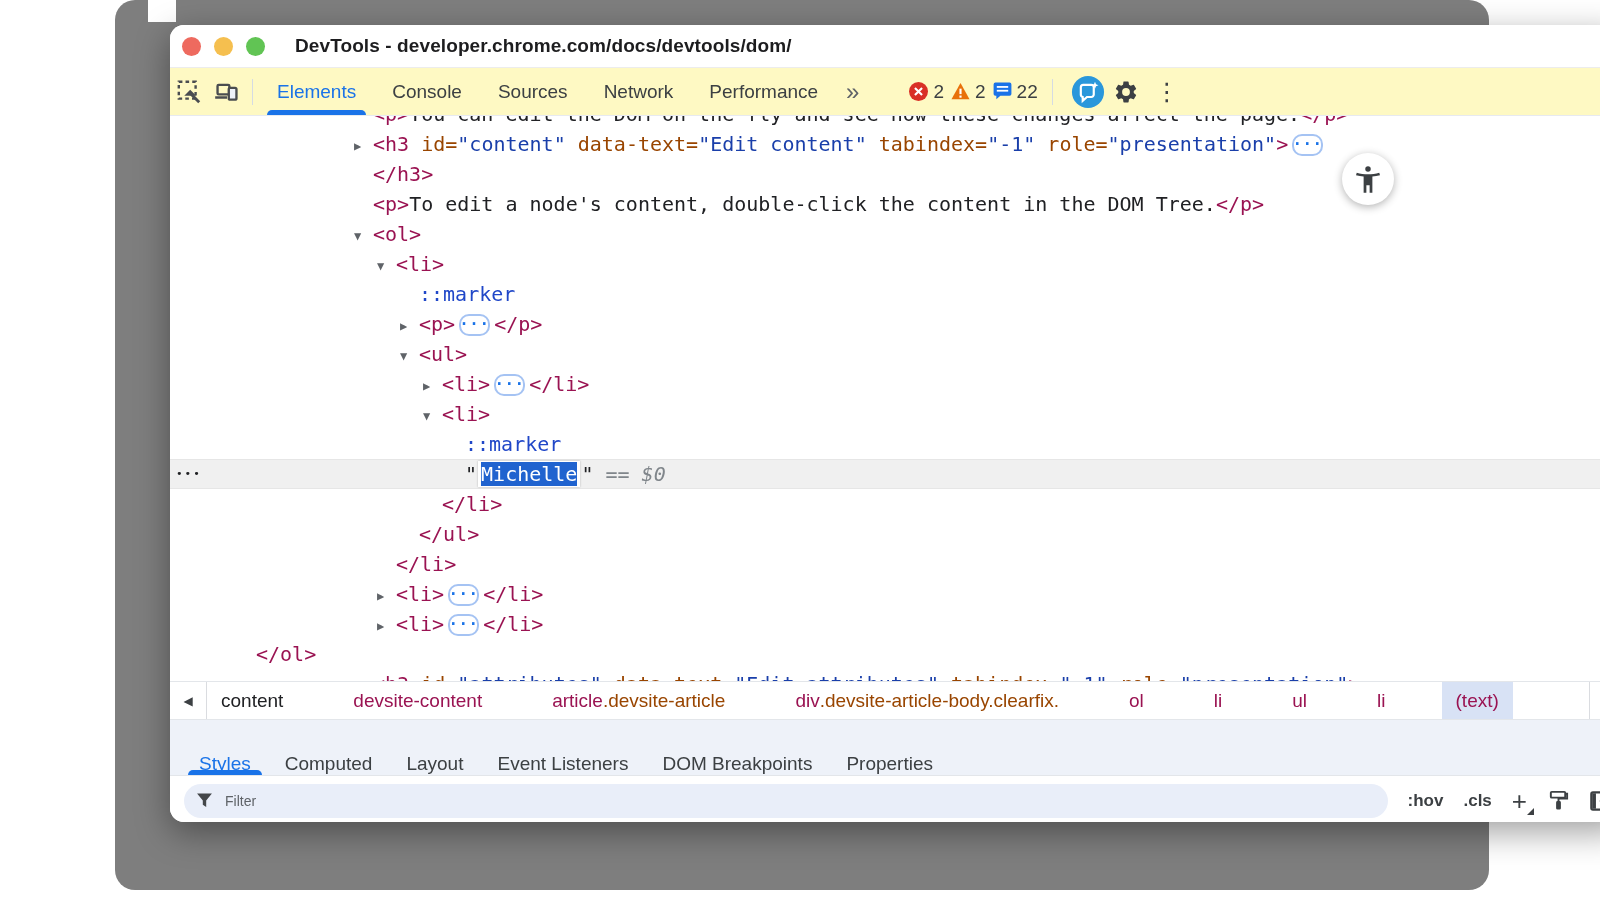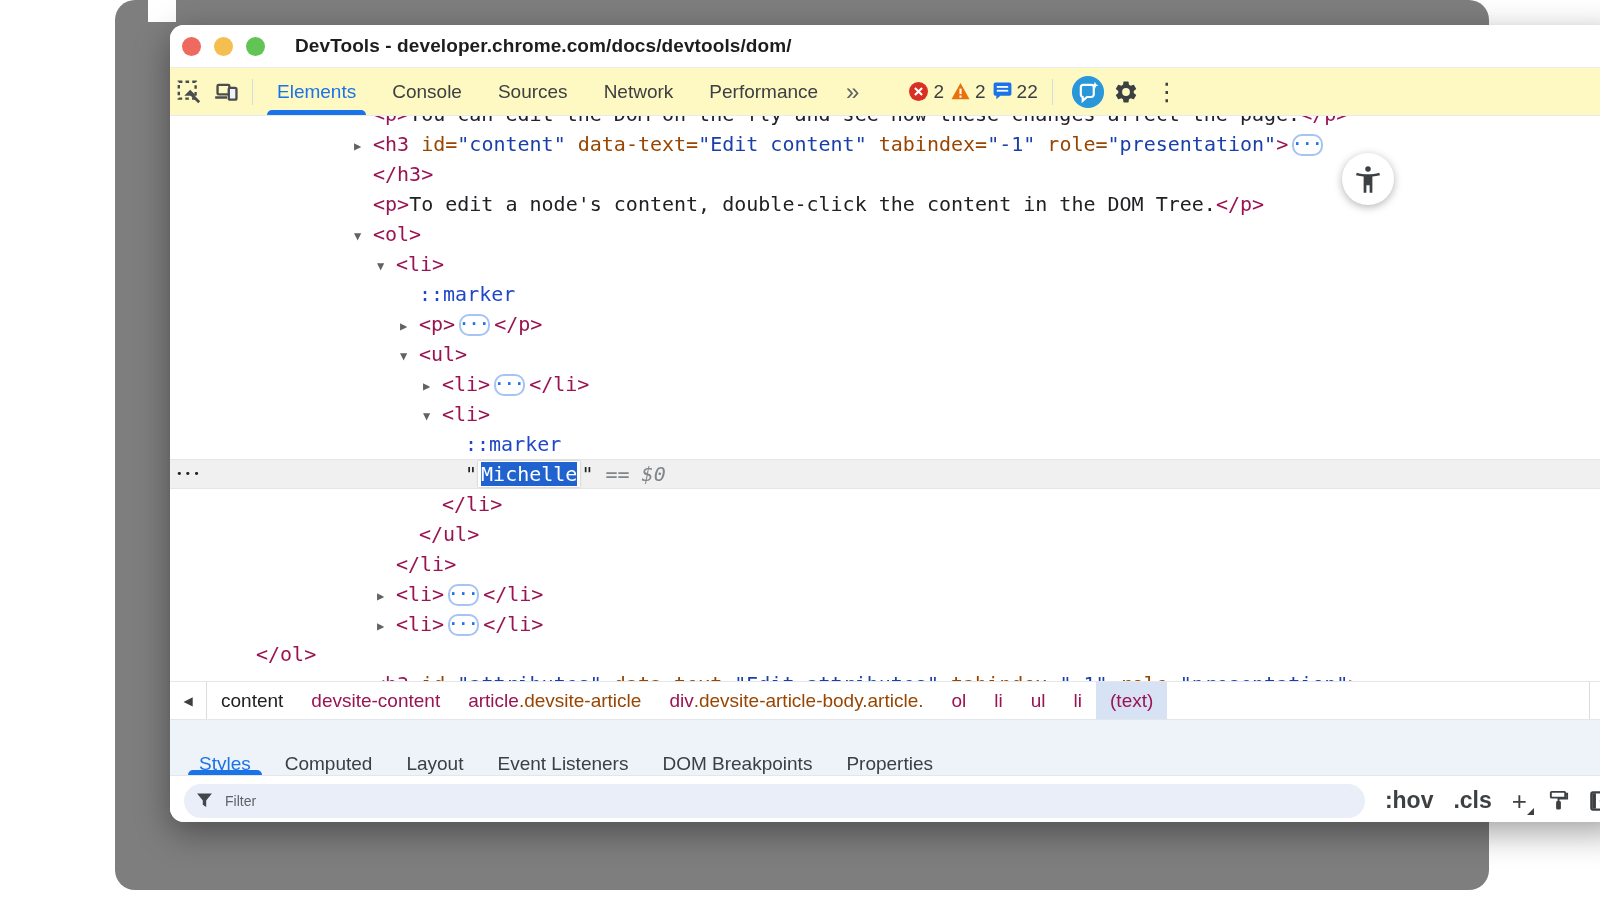--- a/index.html
+++ b/index.html
@@ -44,36 +44,36 @@
         letter-spacing:1px;vertical-align:2px;margin:0 4px;line-height:1;cursor:pointer;background:#fff;}
   .editbox{display:inline-block;background:#fff;padding:0 3px;margin:0 1px;line-height:26px;
            box-shadow:0 0 2px rgba(0,0,0,.25);cursor:text;}
   .editbox .sel{background:#2063cf;color:#fff;}
   .gutter-dots{position:absolute;left:6px;top:0;color:#202124;font-size:11px;letter-spacing:2px;cursor:pointer;}
   
   .crumbbar{height:37px;border-top:1px solid #e3e6ea;display:flex;align-items:stretch;background:#fff;font-size:19px;}
   .crumb-scroll{width:36px;display:flex;align-items:center;justify-content:center;border-right:1px solid #dadce0;
                 color:#3c4043;font-size:12px;cursor:pointer;flex:none;}
   .crumb-scroll.right{border-right:none;border-left:1px solid #dadce0;color:#9aa0a6;}
-  .crumbs{display:flex;align-items:stretch;flex:1;overflow:hidden;}
+  .crumbs{display:flex;align-items:stretch;flex:1;overflow:hidden;gap:42px;}
   .crumb{display:flex;align-items:center;padding:0 14px;cursor:pointer;white-space:nowrap;}
   .crumb.active{background:#d8e2f5;}
   .cr-plain{color:#202124;} .cr-tag{color:#9a1352;} .cr-cls{color:#994500;}
   
   .styles-tabs{height:55px;background:#eef2f9;display:flex;align-items:flex-end;border-top:1px solid #e3e6ea;padding-left:12px;}
   .styles-tabs .tab{display:flex;align-items:center;padding:0 17px;font-size:19px;color:#3c4043;position:relative;cursor:pointer;}
   .styles-tabs .tab.active{color:#1a73e8;}
   .styles-tabs .tab.active::after{content:"";position:absolute;left:6px;right:6px;bottom:0;height:5px;background:#1a73e8;border-radius:5px 5px 0 0;}
   
   .filterbar{height:49px;background:#fff;border-top:1px solid #e3e6ea;display:flex;align-items:center;padding:0 14px;gap:20px;}
   .filter-pill{flex:1;height:34px;background:#e9eef9;border-radius:17px;display:flex;align-items:center;padding:0 12px;gap:10px;}
   .filter-pill input{border:none;outline:none;background:transparent;font-size:14px;color:#202124;flex:1;
                      font-family:"Liberation Sans",sans-serif;}
   .filter-pill input::placeholder{color:#5f6368;}
-  .fb-txt{font-size:23px;color:#3c4043;font-weight:700;cursor:pointer;}
+  .fb-txt{font-size:17px;color:#3c4043;font-weight:700;cursor:pointer;}
   .fb-plus{position:relative;font-size:26px;color:#3c4043;font-weight:400;cursor:pointer;line-height:1;}
   .fb-plus::after{content:"";position:absolute;right:-7px;bottom:-1px;border-left:7px solid transparent;border-bottom:7px solid #3c4043;}
   .fb-icon{display:flex;align-items:center;cursor:pointer;}
   
   .fab{position:absolute;left:1172px;top:128px;width:52px;height:52px;border-radius:50%;background:#fff;
        box-shadow:0 2px 8px rgba(0,0,0,.3);display:flex;align-items:center;justify-content:center;cursor:pointer;}
 </style>
 </head>
 <body>
 
@@ -190,21 +190,21 @@
           </span>
           <span class="crumb">
             <span class="cr-tag">devsite-content</span>
           </span>
           <span class="crumb">
             <span class="cr-tag">article</span>
             <span class="cr-cls">.devsite-article</span>
           </span>
           <span class="crumb">
             <span class="cr-tag">div</span>
-            <span class="cr-cls">.devsite-article-body.article.</span>
+            <span class="cr-cls">.devsite-article-body.clearfix.</span>
           </span>
           <span class="crumb">
             <span class="cr-tag">ol</span>
           </span>
           <span class="crumb">
             <span class="cr-tag">li</span>
           </span>
           <span class="crumb">
             <span class="cr-tag">ul</span>
           </span>

